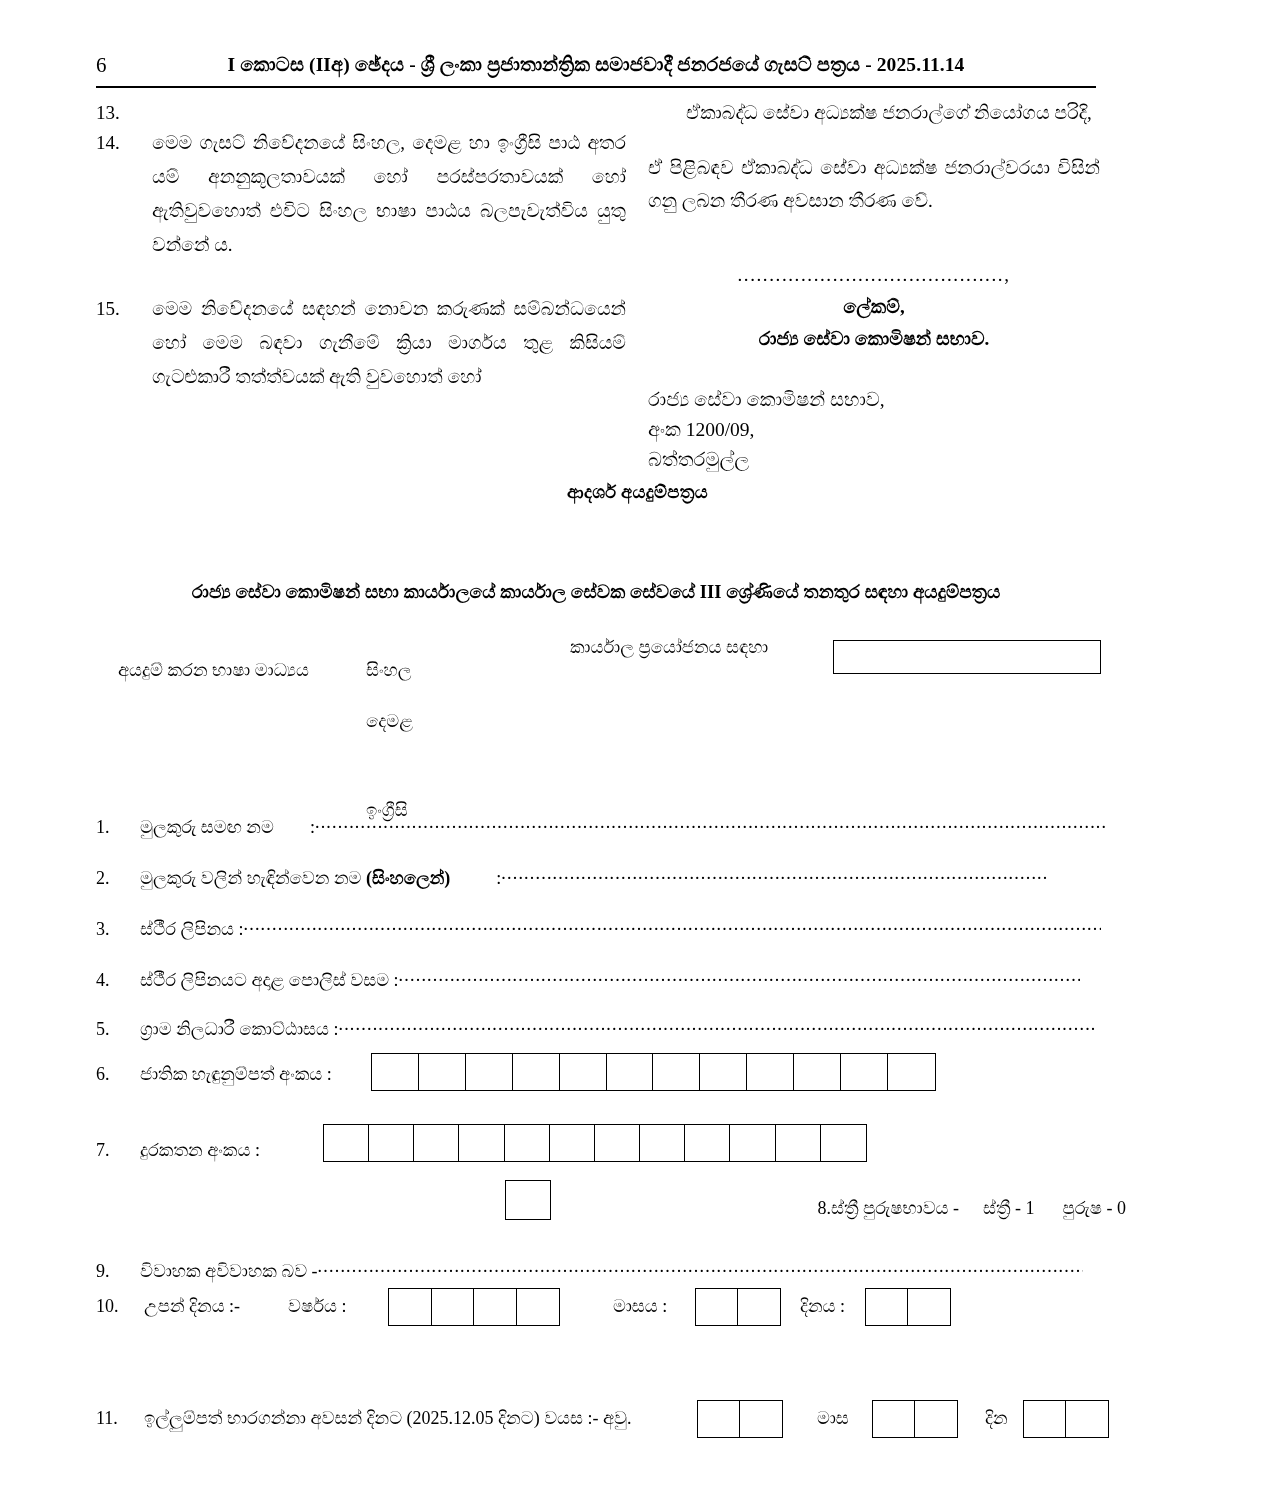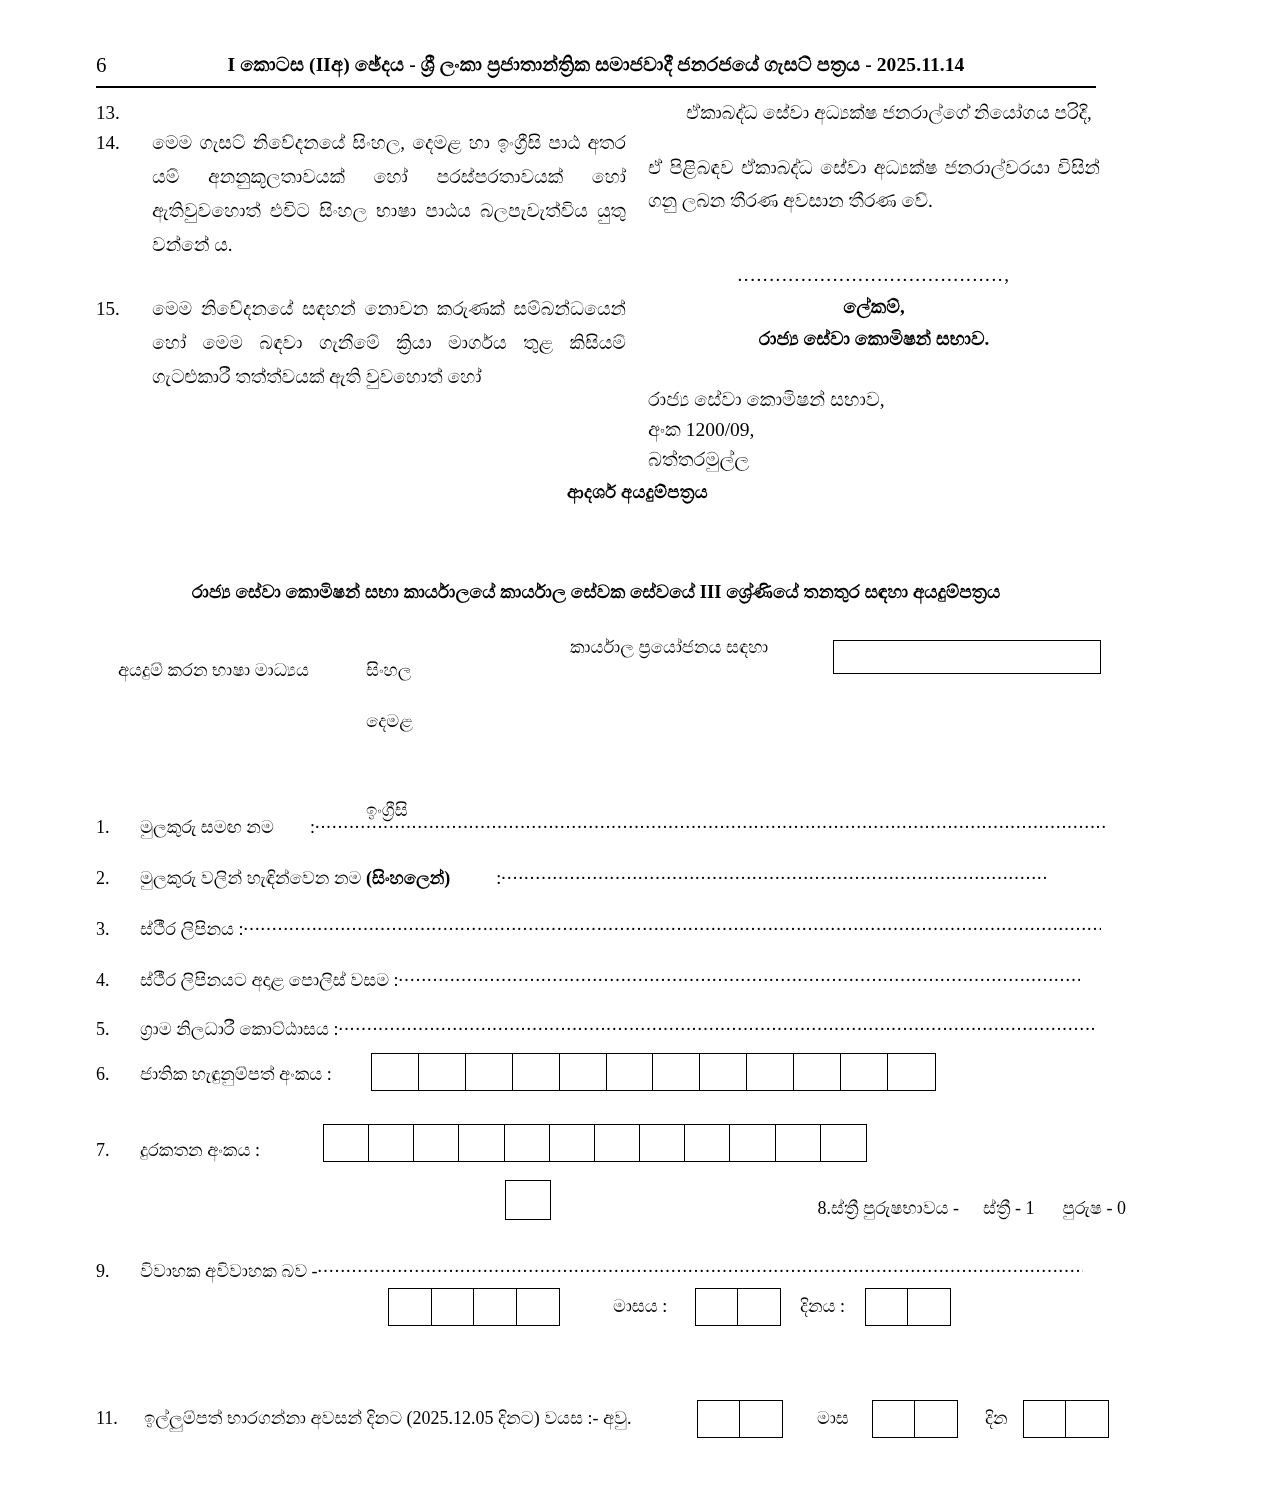--- a/index.html
+++ b/index.html
@@ -349,20 +349,23 @@
   </div>
   <div class="cells" id="gender-cells" style="left:505px; top:1180px; width:46px; height:40px;">
       <div class="cell" style="width: 100%;"></div>
     </div>
 
   <div class="frow" style="top:1256px;">
     <span class="fnum">9.</span><span class="flabel">විවාහක අවිවාහක බව -</span><span class="dots" style="width:765px;">............................................................................................................................................................................................................"&gt;
     </span>
   </div>
 
+  <div class="frow" style="top:1296px;">
+    <span class="fnum" style="width:48px;">10.</span><span class="flabel">උපන් දිනය  :-</span><span style="display:inline-block;width:48px;"></span><span class="flabel">වර්ෂය :</span>
+  </div>
   <div class="cells" id="dob-year-cells" style="left:388px; top:1288px; width:172px; height:38px;">
       <div class="cell" style="width: 25%;"></div>
       <div class="cell" style="width: 25%;"></div>
       <div class="cell" style="width: 25%;"></div>
       <div class="cell" style="width: 25%;"></div>
     </div>
   <div class="boxline" style="left:613px; top:1296px;">මාසය :</div>
   <div class="cells" id="dob-month-cells" style="left:695px; top:1288px; width:86px; height:38px;">
       <div class="cell" style="width: 50%;"></div>
       <div class="cell" style="width: 50%;"></div>

